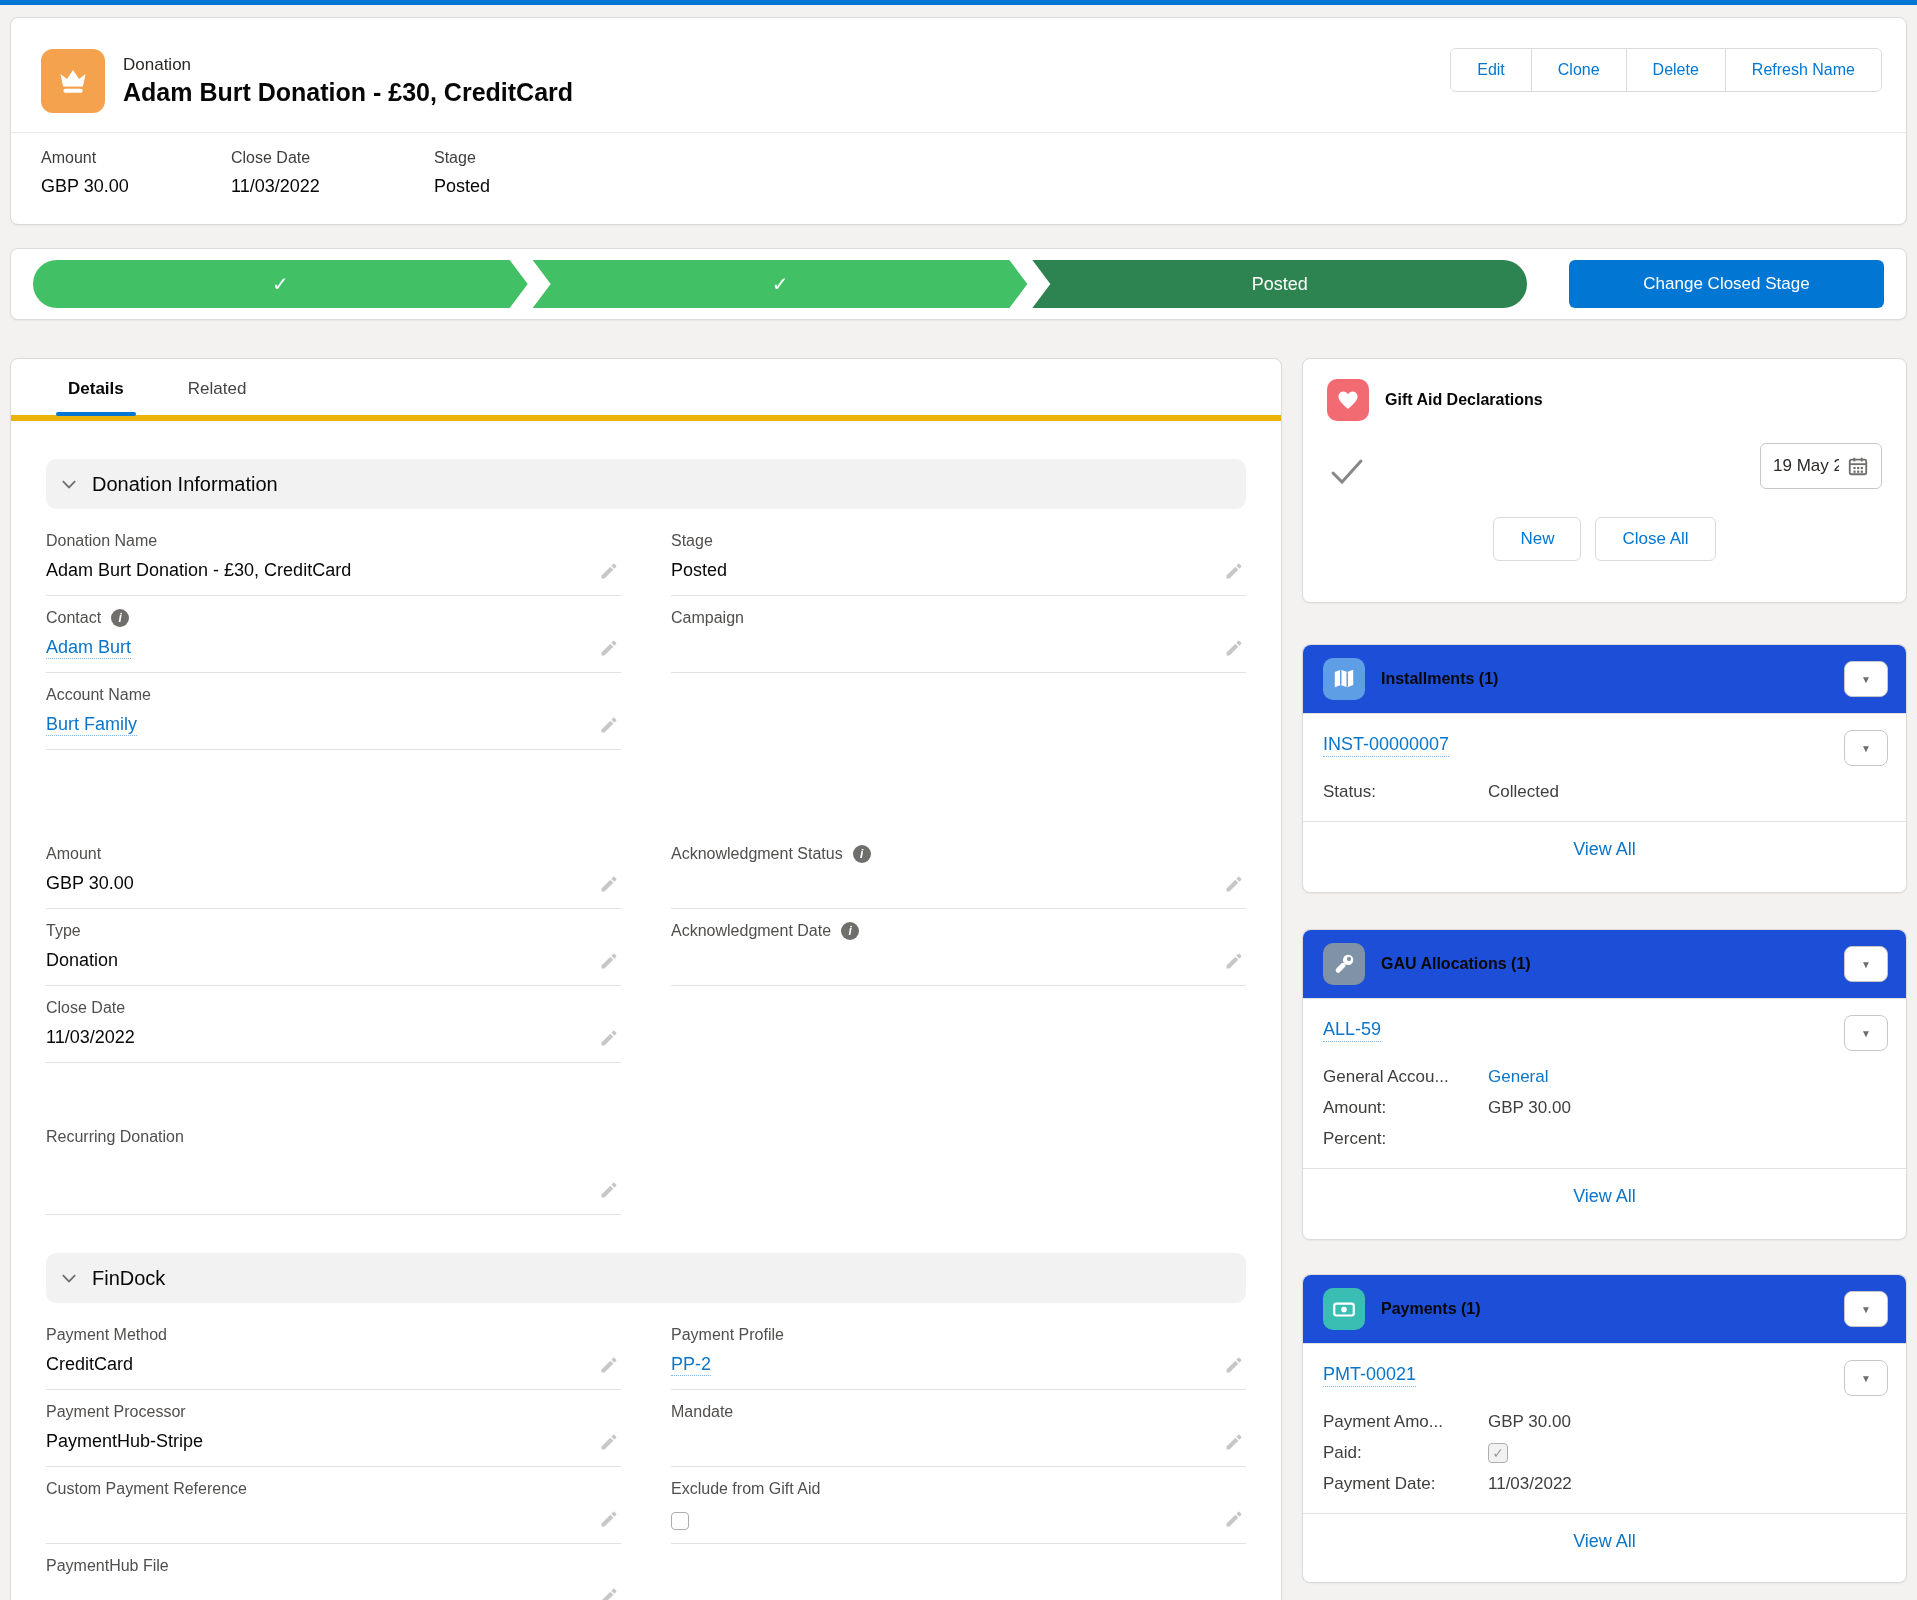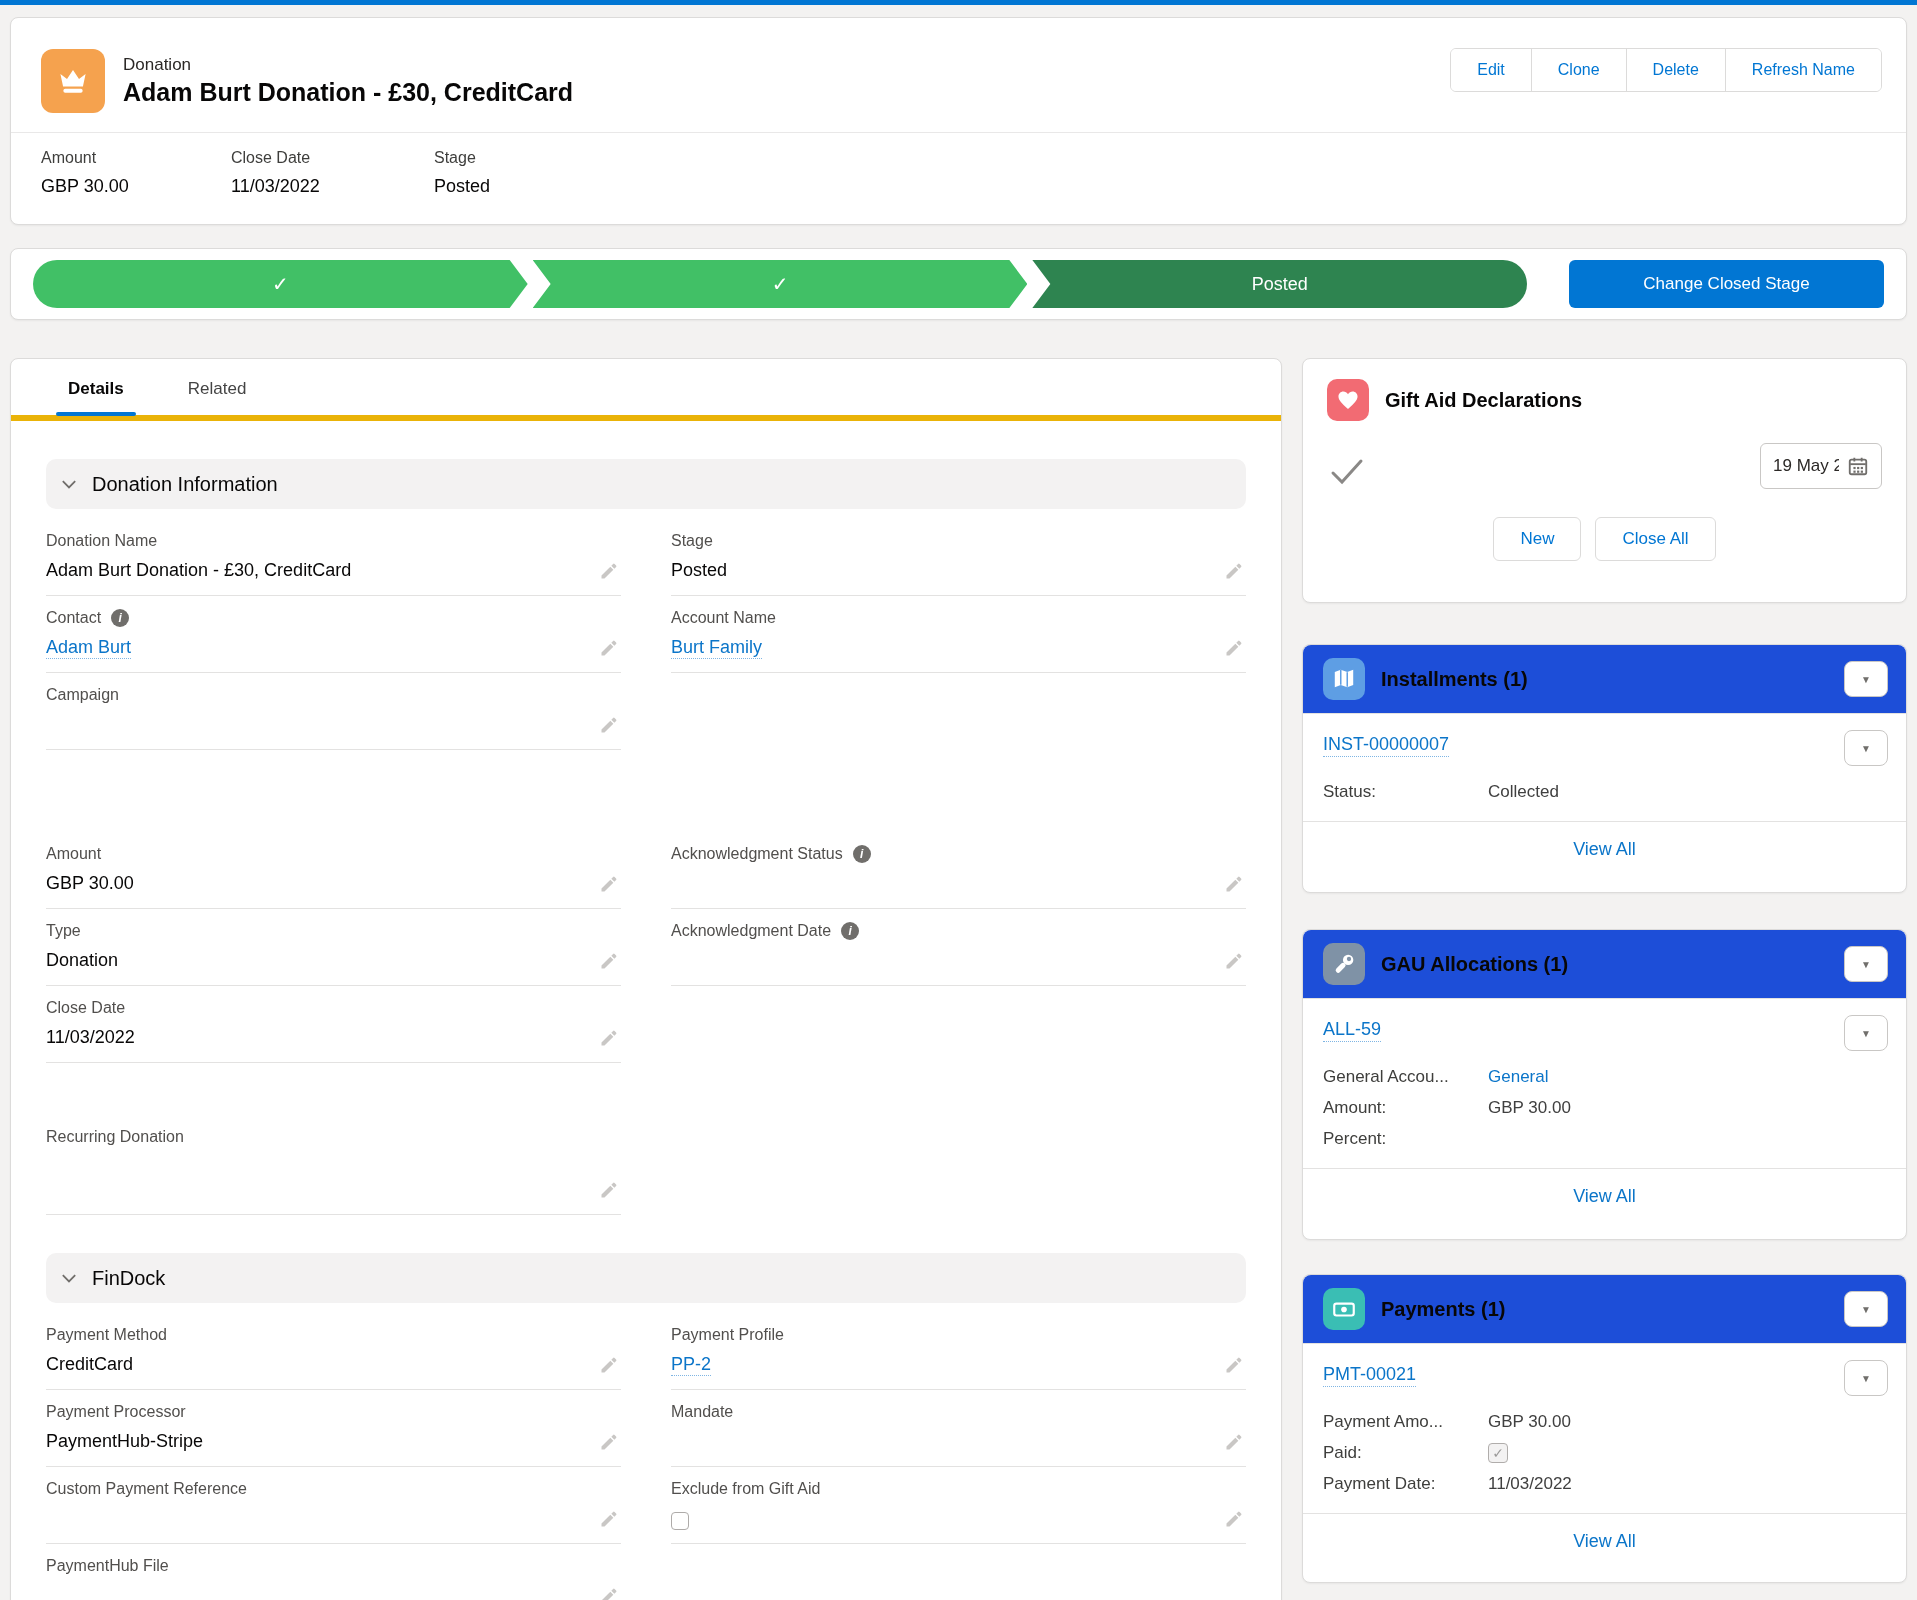--- a/index.html
+++ b/index.html
@@ -91,21 +91,21 @@
   #installments-card { top:644px; height:249px; }
   #gau-card { top:929px; height:311px; }
   #payments-card { top:1274px; height:309px; }
 
   .ga-header { display:flex; align-items:center; padding:20px 24px 6px 24px; }
   .side-icon { width:42px; height:42px; border-radius:10px; display:flex; align-items:center; justify-content:center; flex:0 0 auto; }
   .icon-heart { background:#f26b73; }
   .icon-map { background:#5e9ee4; }
   .icon-wrench { background:#7f92a6; }
   .icon-cash { background:#3abeb4; }
-  .side-title { font-size:20px; font-weight:bold; color:#080707; margin-left:16px; flex:1; }
+  .side-title { font-size:16px; font-weight:bold; color:#080707; margin-left:16px; flex:1; }
   .ga-body { display:flex; align-items:flex-start; padding:16px 24px 0 26px; }
   .ga-check { margin-top:14px; flex:0 0 auto; }
   .ga-text { width:286px; margin-left:22px; font-size:18px; line-height:29px; color:#2b2826; }
   .ga-datebox { margin-left:auto; border:1px solid #c9c7c5; border-radius:6px; height:46px;
                 display:flex; align-items:center; padding:0 12px; cursor:pointer; background:#fff; }
   .ga-dateval { font-size:17px; color:#2b2826; max-width:66px; overflow:hidden; white-space:nowrap; margin-right:8px; }
   .ga-buttons { display:flex; justify-content:center; gap:14px; margin-top:26px; }
   .btn-neutral { background:#fff; border:1px solid #dcdbda; border-radius:6px; color:#0176d3;
                  font-size:17px; padding:11px 26px; cursor:pointer; font-family:inherit; }
 
@@ -222,32 +222,32 @@
         <span class="info-icon"></span>
       </div>
       <div class="f-value"><a class="link dotted">Adam Burt</a></div>
       <span class="pencil">
         <svg width="20" height="20" viewBox="0 0 24 24">
             <path d="M3 17.4 L13.6 6.8 l3.6 3.6 L6.6 21 H3 Z M14.8 5.6 l2.1-2.1 a1.3 1.3 0 0 1 1.8 0 l1.8 1.8 a1.3 1.3 0 0 1 0 1.8 l-2.1 2.1 Z" fill="#c9c7c5"></path>
           </svg>
       </span>
     </div>
     <div class="field">
+      <div class="f-label">Campaign</div>
+      <div class="f-value"></div>
+      <span class="pencil">
+        <svg width="20" height="20" viewBox="0 0 24 24">
+            <path d="M3 17.4 L13.6 6.8 l3.6 3.6 L6.6 21 H3 Z M14.8 5.6 l2.1-2.1 a1.3 1.3 0 0 1 1.8 0 l1.8 1.8 a1.3 1.3 0 0 1 0 1.8 l-2.1 2.1 Z" fill="#c9c7c5"></path>
+          </svg>
+      </span>
+    </div>
+
+    <div class="field">
       <div class="f-label">Account Name</div>
       <div class="f-value"><a class="link dotted">Burt Family</a></div>
-      <span class="pencil">
-        <svg width="20" height="20" viewBox="0 0 24 24">
-            <path d="M3 17.4 L13.6 6.8 l3.6 3.6 L6.6 21 H3 Z M14.8 5.6 l2.1-2.1 a1.3 1.3 0 0 1 1.8 0 l1.8 1.8 a1.3 1.3 0 0 1 0 1.8 l-2.1 2.1 Z" fill="#c9c7c5"></path>
-          </svg>
-      </span>
-    </div>
-
-    <div class="field">
-      <div class="f-label">Campaign</div>
-      <div class="f-value"></div>
       <span class="pencil">
         <svg width="20" height="20" viewBox="0 0 24 24">
             <path d="M3 17.4 L13.6 6.8 l3.6 3.6 L6.6 21 H3 Z M14.8 5.6 l2.1-2.1 a1.3 1.3 0 0 1 1.8 0 l1.8 1.8 a1.3 1.3 0 0 1 0 1.8 l-2.1 2.1 Z" fill="#c9c7c5"></path>
           </svg>
       </span>
     </div>
     <div class="field empty-cell"></div>
 
     <div class="spacer-lg"></div>
 

